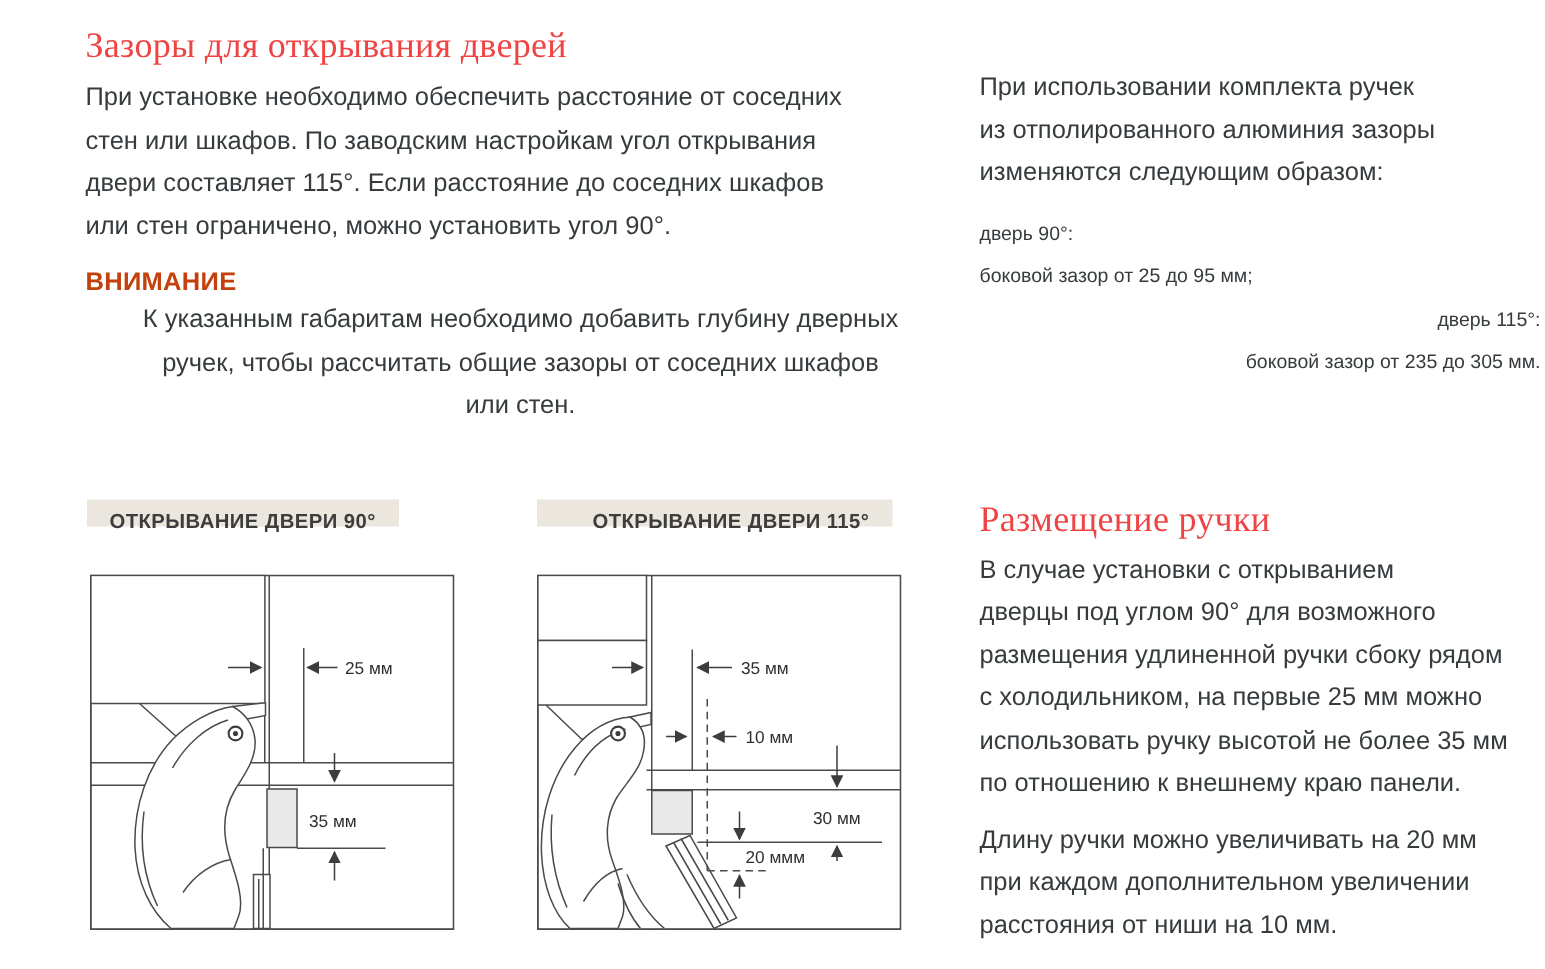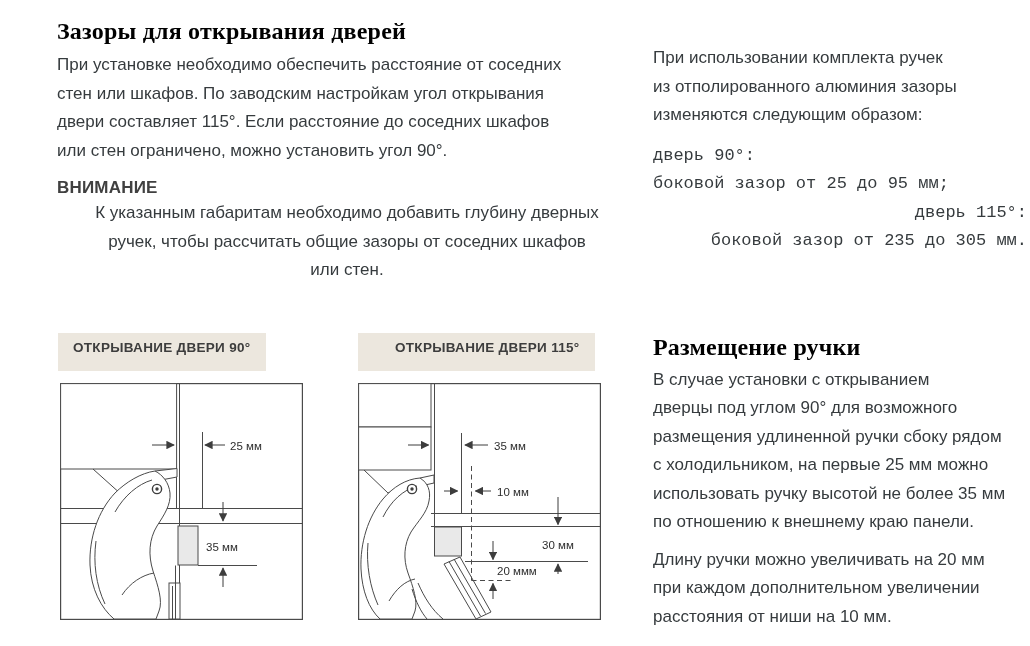--- a/index.html
+++ b/index.html
@@ -1,36 +1,36 @@
 <!DOCTYPE html>
 <html><head>
 <meta charset="utf-8">
 <style>
   html,body{margin:0;padding:0;background:#ffffff;}
   .page{position:relative;width:1030px;height:646px;background:#ffffff;overflow:hidden;
         font-family:"Liberation Sans",sans-serif;color:#363b3e;}
-  .serif-heading{font-family:"Liberation Serif",serif;font-weight:700;color:#000000;
+  .serif-heading{font-family:"Liberation Serif",serif;font-weight:400;color:#ef4444;
         font-size:24px;line-height:28px;margin:0;letter-spacing:.2px;}
   .body-text{font-size:17px;line-height:28.5px;margin:0;white-space:pre-line;}
-  .bold-sub{font-size:17px;font-weight:700;margin:0;letter-spacing:.2px;line-height:22px;color:#404040;}
+  .bold-sub{font-size:17px;font-weight:700;margin:0;letter-spacing:.2px;line-height:22px;color:#c2410c;}
 
   .col-left{position:absolute;left:57px;top:17px;width:580px;}
   .col-left .intro{margin-top:6px;}
   .col-left .warning-title{margin-top:12px;}
   .col-left .warning-text{margin-top:0;text-align:center;}
 
   .col-right{position:absolute;left:653px;top:44px;width:374px;}
-  .col-right .door-block{margin:0;font-size:17px;line-height:28.5px;white-space:pre-line;font-family:Liberation Mono, monospace;}
+  .col-right .door-block{margin:0;font-size:13px;line-height:28.5px;white-space:pre-line;}
   .col-right .door90{margin-top:12px;}
   .col-right .door115{margin-top:0;text-align:right;}
   .col-right .handle-heading{margin-top:77px;}
   .col-right .handle-p1{margin-top:5px;}
   .col-right .handle-p2{margin-top:9px;}
 
-  .fig-caption{position:absolute;top:333px;height:38px;line-height:30px;padding:0 15px;
+  .fig-caption{position:absolute;top:333px;height:18px;line-height:30px;padding:0 15px;
         background:#ece7de;color:#3d3d3d;font-size:13.5px;font-weight:700;letter-spacing:.3px;
         white-space:nowrap;}
   .cap-90{left:58px;}
   .cap-115{left:358px;padding-left:37px;}
 
   .fig{position:absolute;top:383px;}
   .fig-90{left:60px;}
   .fig-115{left:358px;}
 
   .dln{stroke:#4a4a4a;stroke-width:1;fill:none;}

